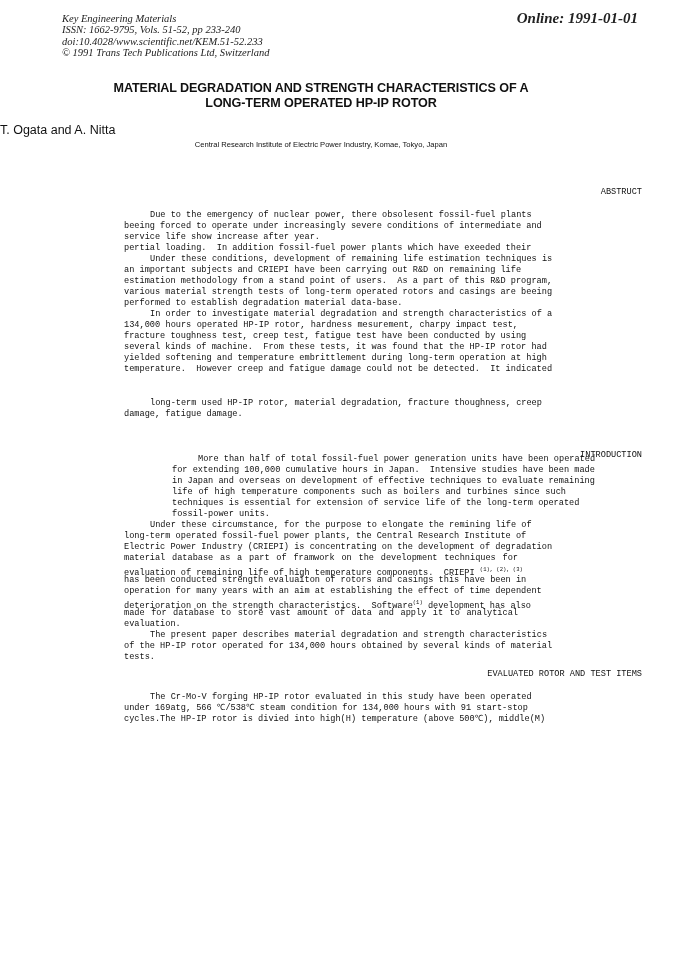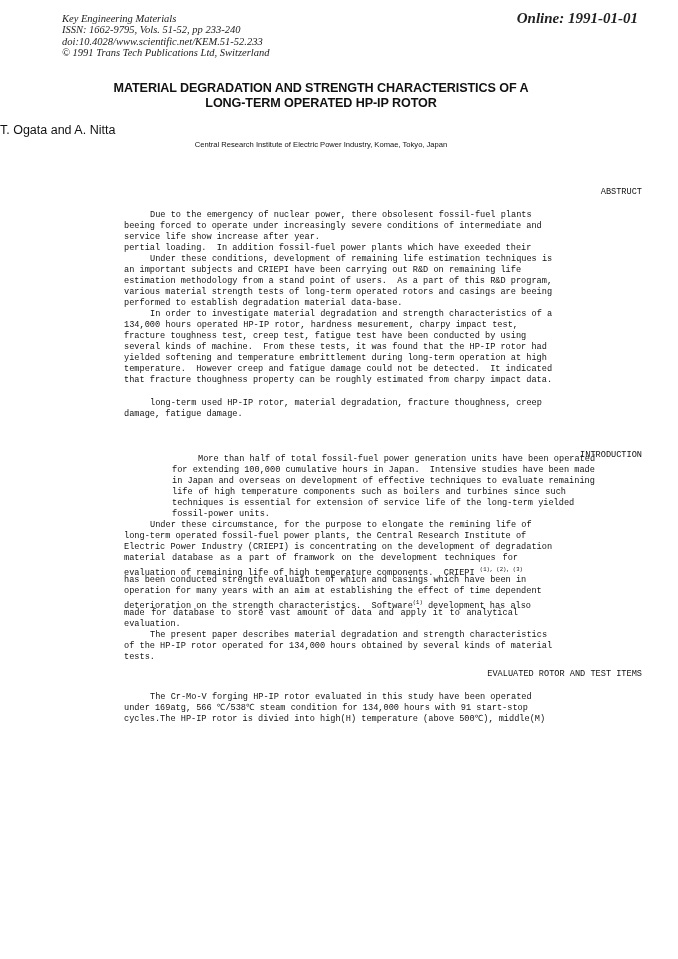--- a/index.html
+++ b/index.html
@@ -50,46 +50,45 @@
   <span class="line">various material strength tests of long-term operated rotors and casings are beeing</span>
   <span class="line last">performed to establish degradation material data-base.</span>
 </div>
 <div class="para mono" style="top:309px;">
   <span class="line indent">In order to investigate material degradation and strength characteristics of a</span>
   <span class="line">134,000 hours operated HP-IP rotor, hardness mesurement, charpy impact test,</span>
   <span class="line">fracture toughness test, creep test, fatigue test have been conducted by using</span>
   <span class="line">several kinds of machine.  From these tests, it was found that the HP-IP rotor had</span>
   <span class="line">yielded softening and temperature embrittlement during long-term operation at high</span>
   <span class="line">temperature.  However creep and fatigue damage could not be detected.  It indicated</span>
-  <span class="line last">that fracture thoughness property can be roughly estimated from charpy impact data.</span>
 </div>
 
 <div class="para mono" style="top:398px;">
   <span class="line indent">long-term used HP-IP rotor, material degradation, fracture thoughness, creep</span>
   <span class="line last">damage, fatigue damage.</span>
 </div>
 
 <div class="heading mono" style="top:450px;">INTRODUCTION</div>
 
 <div class="para mono" style="top:454px;margin-left:48px;">
   <span class="line indent">More than half of total fossil-fuel power generation units have been operated</span>
   <span class="line">for extending 100,000 cumulative hours in Japan.  Intensive studies have been made</span>
   <span class="line">in Japan and overseas on development of effective techniques to evaluate remaining</span>
   <span class="line">life of high temperature components such as boilers and turbines since such</span>
-  <span class="line">techniques is essential for extension of service life of the long-term yielded</span>
+  <span class="line">techniques is essential for extension of service life of the long-term operated</span>
   <span class="line last">fossil-power units.</span>
 </div>
 
 <div class="para mono" style="top:520px;">
   <span class="line indent">Under these circumstance, for the purpose to elongate the remining life of</span>
   <span class="line">long-term operated fossil-fuel power plants, the Central Research Institute of</span>
   <span class="line">Electric Power Industry (CRIEPI) is concentrating on the development of degradation</span>
   <span class="line">material database as a part of framwork on the development techniques for</span>
   <span class="line last"><span>evaluation of remaining life of high temperature components.  CRIEPI</span> <sup class="ref">(1), (2), (3)</sup></span>
-  <span class="line">has been conducted strength evaluaiton of which and casings which have been in</span>
+  <span class="line">has been conducted strength evaluaiton of rotors and casings this have been in</span>
   <span class="line">operation for many years with an aim at establishing the effect of time dependent</span>
   <span class="line"><span>deterioration on the strength characteristics.  Software</span><sup class="ref">(1)</sup><span> development has also</span></span>
   <span class="line">made for database to store vast amount of data and apply it to analytical</span>
   <span class="line last">evaluation.</span>
 </div>
 
 <div class="para mono" style="top:630px;">
   <span class="line indent">The present paper describes material degradation and strength characteristics</span>
   <span class="line">of the HP-IP rotor operated for 134,000 hours obtained by several kinds of material</span>
   <span class="line last">tests.</span>

